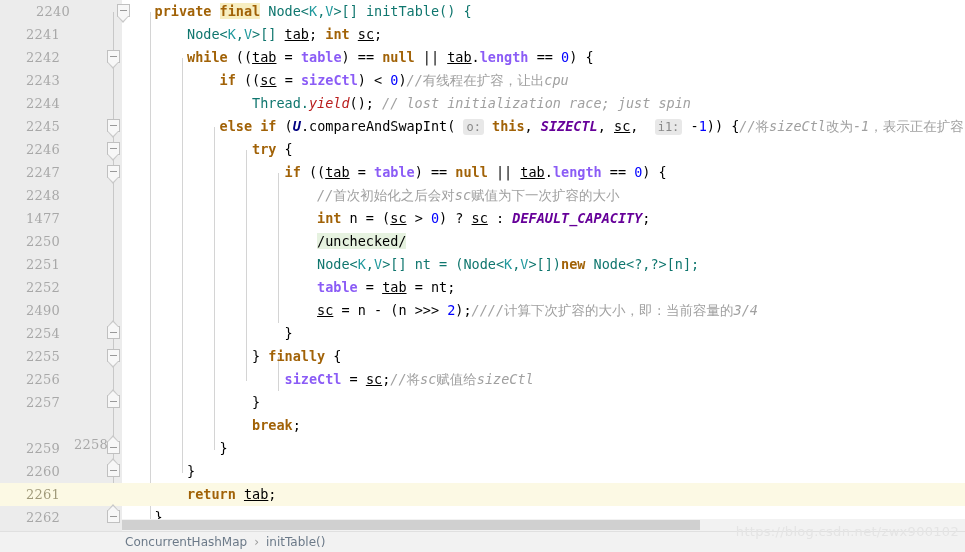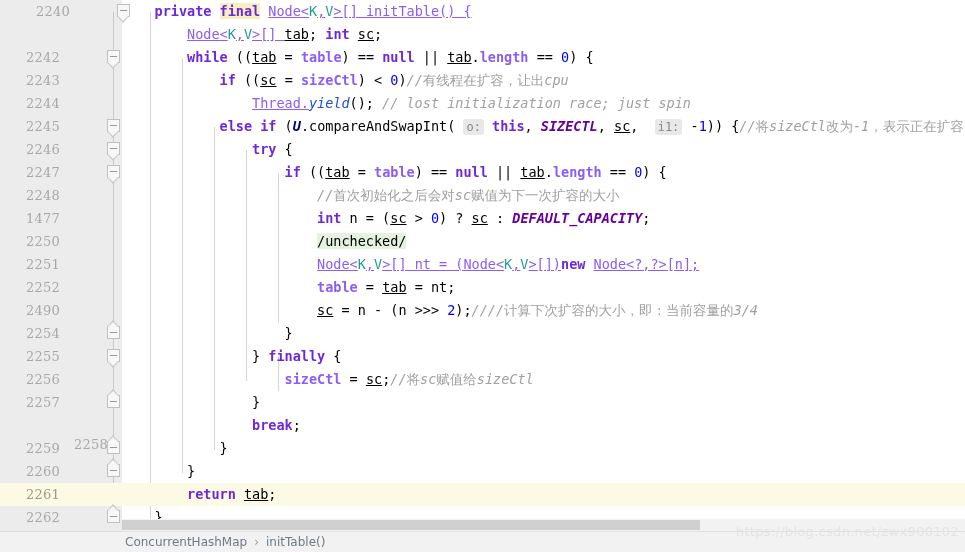--- a/index.html
+++ b/index.html
@@ -165,31 +165,31 @@
 
   
   .indent-guide {
     position: absolute;
     width: 1px;
     background: #d4d4d4;
     z-index: 0;
   }
 
   
-  .kw   { color: #6d28d9; font-weight: bold; }         
+  .kw   { color: #a16207; font-weight: bold; }         
   .pln  { color: #000000; }                            
   .num  { color: #0000ff; }                            
   .fld  { color: #8b5cf6; font-weight: bold; }         
   .sfld { color: #660099; font-style: italic; font-weight: bold; } 
   .loc  { color: #000000; text-decoration: underline; }
   .typ  { color: #20999d; }                            
   .cmt  { color: #a0a0a0; font-style: italic; }        
   .cjk  { font-family: "DejaVu Sans", sans-serif; font-style: normal; color:#a0a0a0; }
-  .mth  { color: #1d4ed8; font-style: italic; }        
-  .cls  { color: #8b5cf6; text-decoration: underline; }
+  .mth  { color: #b91c1c; font-style: italic; }        
+  .cls  { color: #0f766e; }
   .clsI { color: #000080; font-style: italic; font-weight: bold;}
   .hl-search { background: #f7eec1; }                  
   .hl-green  { background: #e6f2e0; }                  
   .hint {
     background: #e8e8e8;
     color: #888888;
     border-radius: 3px;
     padding: 1px 3px;
     font-size: 12px;
   }
@@ -260,20 +260,23 @@
 
   <div id="gutter">
 
     <div class="fold-rail" style="top:12px;height:507px;"></div>
 
     <div class="gutter-line" style="top:0px;margin-left:10px;">
         <span class="line-no">2240</span>
         <span class="fold-box"></span>
         <span class="fold-cap-down"></span>
       </div>
+    <div class="gutter-line" style="top:23px;">
+        <span class="line-no">2241</span>
+      </div>
     <div class="gutter-line" style="top:46px;">
         <span class="line-no">2242</span>
         <span class="fold-box"></span>
         <span class="fold-cap-down"></span>
       </div>
     <div class="gutter-line" style="top:69px;">
         <span class="line-no">2243</span>
       </div>
     <div class="gutter-line" style="top:92px;">
         <span class="line-no">2244</span>

